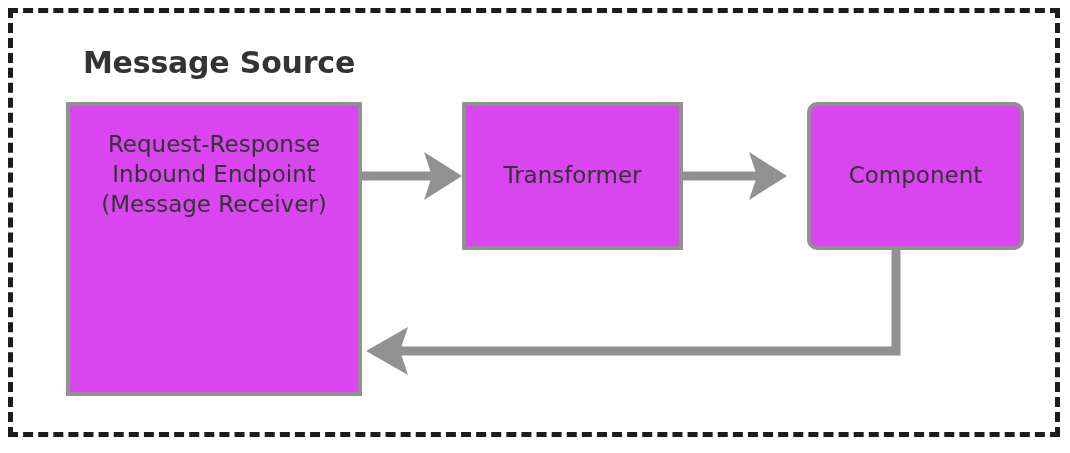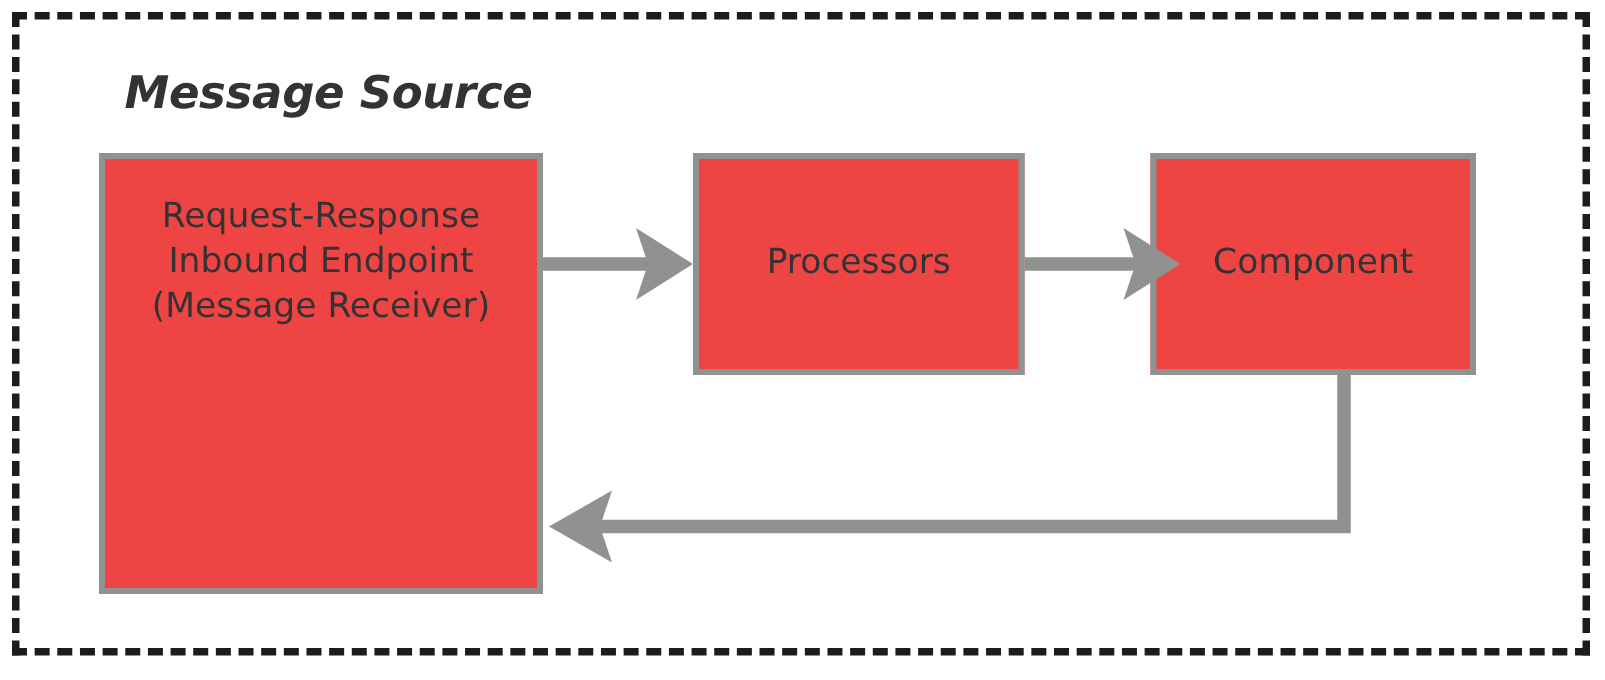--- a/index.html
+++ b/index.html
@@ -31,37 +31,36 @@
   
   .group-title {
     position: absolute;
     font-size: 30px;
     font-weight: bold;
     color: #333333;
     letter-spacing: -0.2px;
     white-space: nowrap;
     text-align: center;
     line-height: 1;
-    font-style: italic;
   }
   #title-source {
     left: 44px;
     top: 48px;
     width: 350px;
   }
   #title-processors {
     left: 560px;
     top: 48px;
     width: 372px;
   }
   
   .box {
     position: absolute;
     box-sizing: border-box;
-    background: #ef4444;
+    background: #d946ef;
     border: 4px solid #8f928f;
     display: flex;
     align-items: center;
     justify-content: center;
   }
   .box-label {
     color: #333333;
     font-size: 23px;
     line-height: 1.30;
     text-align: center;
@@ -79,24 +78,25 @@
   #box-source .box-label {
     width: 100%;
   }
   #box-transformer {
     left: 462px;
     top: 102px;
     width: 221px;
     height: 148px;
   }
   #box-component {
-    left: 767px;
+    left: 807px;
     top: 102px;
     width: 217px;
     height: 148px;
+    border-radius: 10px;
   }
   
   #connectors {
     position: absolute;
     left: 0;
     top: 0;
     width: 1070px;
     height: 453px;
     pointer-events: none;
   }
@@ -111,21 +111,21 @@
   <div class="group-title" id="title-source">Message Source</div>
 
 
   <div class="box" id="box-source">
     <div class="box-label">Request-Response
 Inbound Endpoint
 (Message Receiver)</div>
   </div>
 
   <div class="box" id="box-transformer">
-    <div class="box-label">Processors</div>
+    <div class="box-label">Transformer</div>
   </div>
 
   <div class="box" id="box-component">
     <div class="box-label">Component</div>
   </div>
 
   <svg id="connectors" viewBox="0 0 1070 453">
 
     <g>
       <line x1="362" y1="176" x2="440" y2="176" stroke="#8f928f" stroke-width="9"></line>

